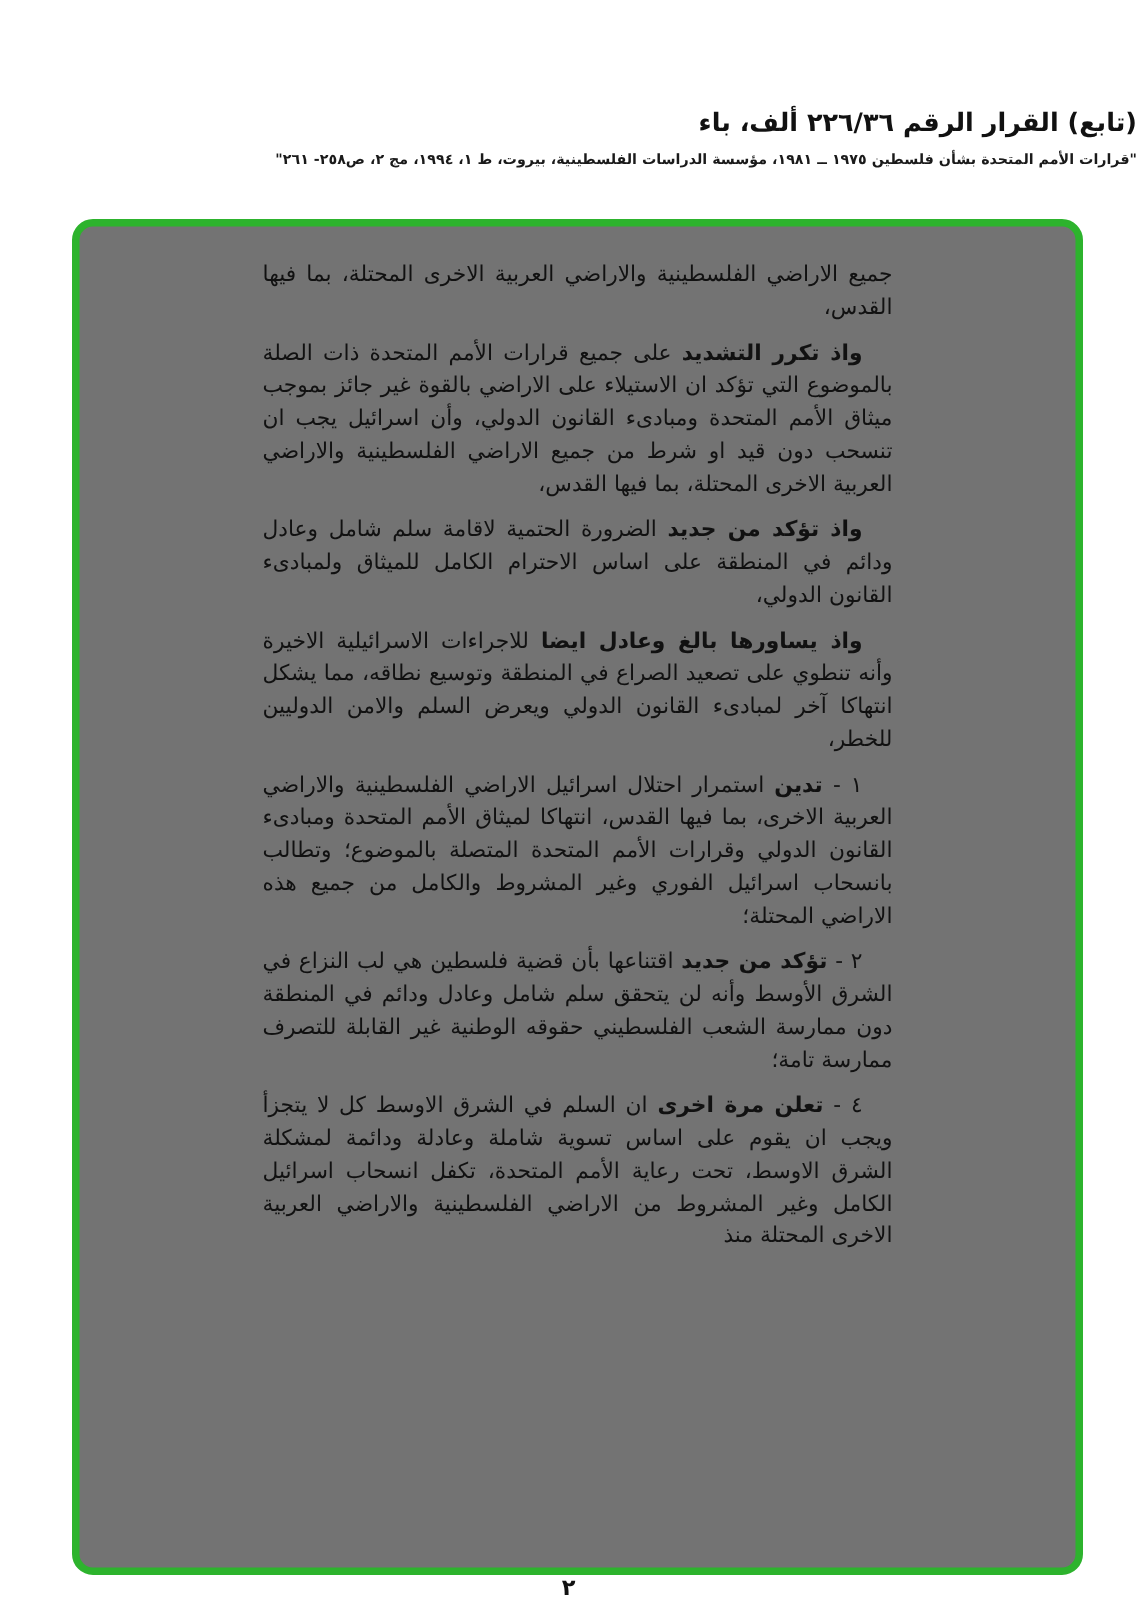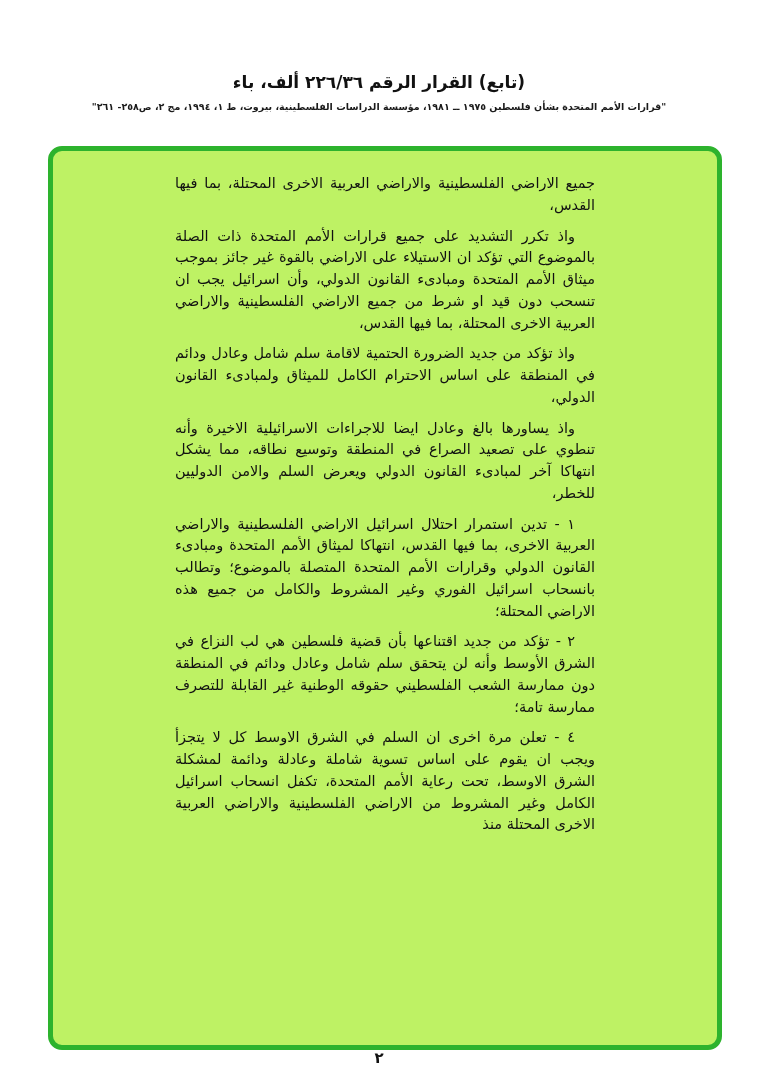--- a/index.html
+++ b/index.html
@@ -15,21 +15,20 @@
     position: absolute;
     inset: 0;
     background: #ffffff;
     overflow: hidden;
   }
   .header {
     position: absolute;
     top: 72px;
     left: 0;
     right: 0;
-    text-align: center;
     direction: rtl;
   }
   .title {
     font-size: 17px;
     font-weight: bold;
     letter-spacing: 0.2px;
   }
   .source {
     margin-top: 9px;
     font-size: 9.5px;
@@ -38,41 +37,41 @@
   }
   .content-frame {
     position: absolute;
     left: 48px;
     top: 146px;
     width: 664px;
     height: 894px;
     border: 5px solid #2db32d;
     border-radius: 14px;
     overflow: hidden;
-    background: #bef264;
+    background: #737373;
   }
   .text-col {
     direction: rtl;
     width: 420px;
     margin: 22px auto 0 auto;
     text-align: justify;
     font-size: 14.5px;
     line-height: 1.5;
   }
   .para {
     margin: 0 0 9px 0;
   }
   .para.indent {
     text-indent: 20px;
   }
   .num {
     font-weight: normal;
   }
   .lead {
-    font-weight: normal;
+    font-weight: bold;
   }
   .footer {
     position: absolute;
     left: 0;
     right: 0;
     top: 1048px;
     text-align: center;
   }
   .page-num {
     font-size: 15px;

